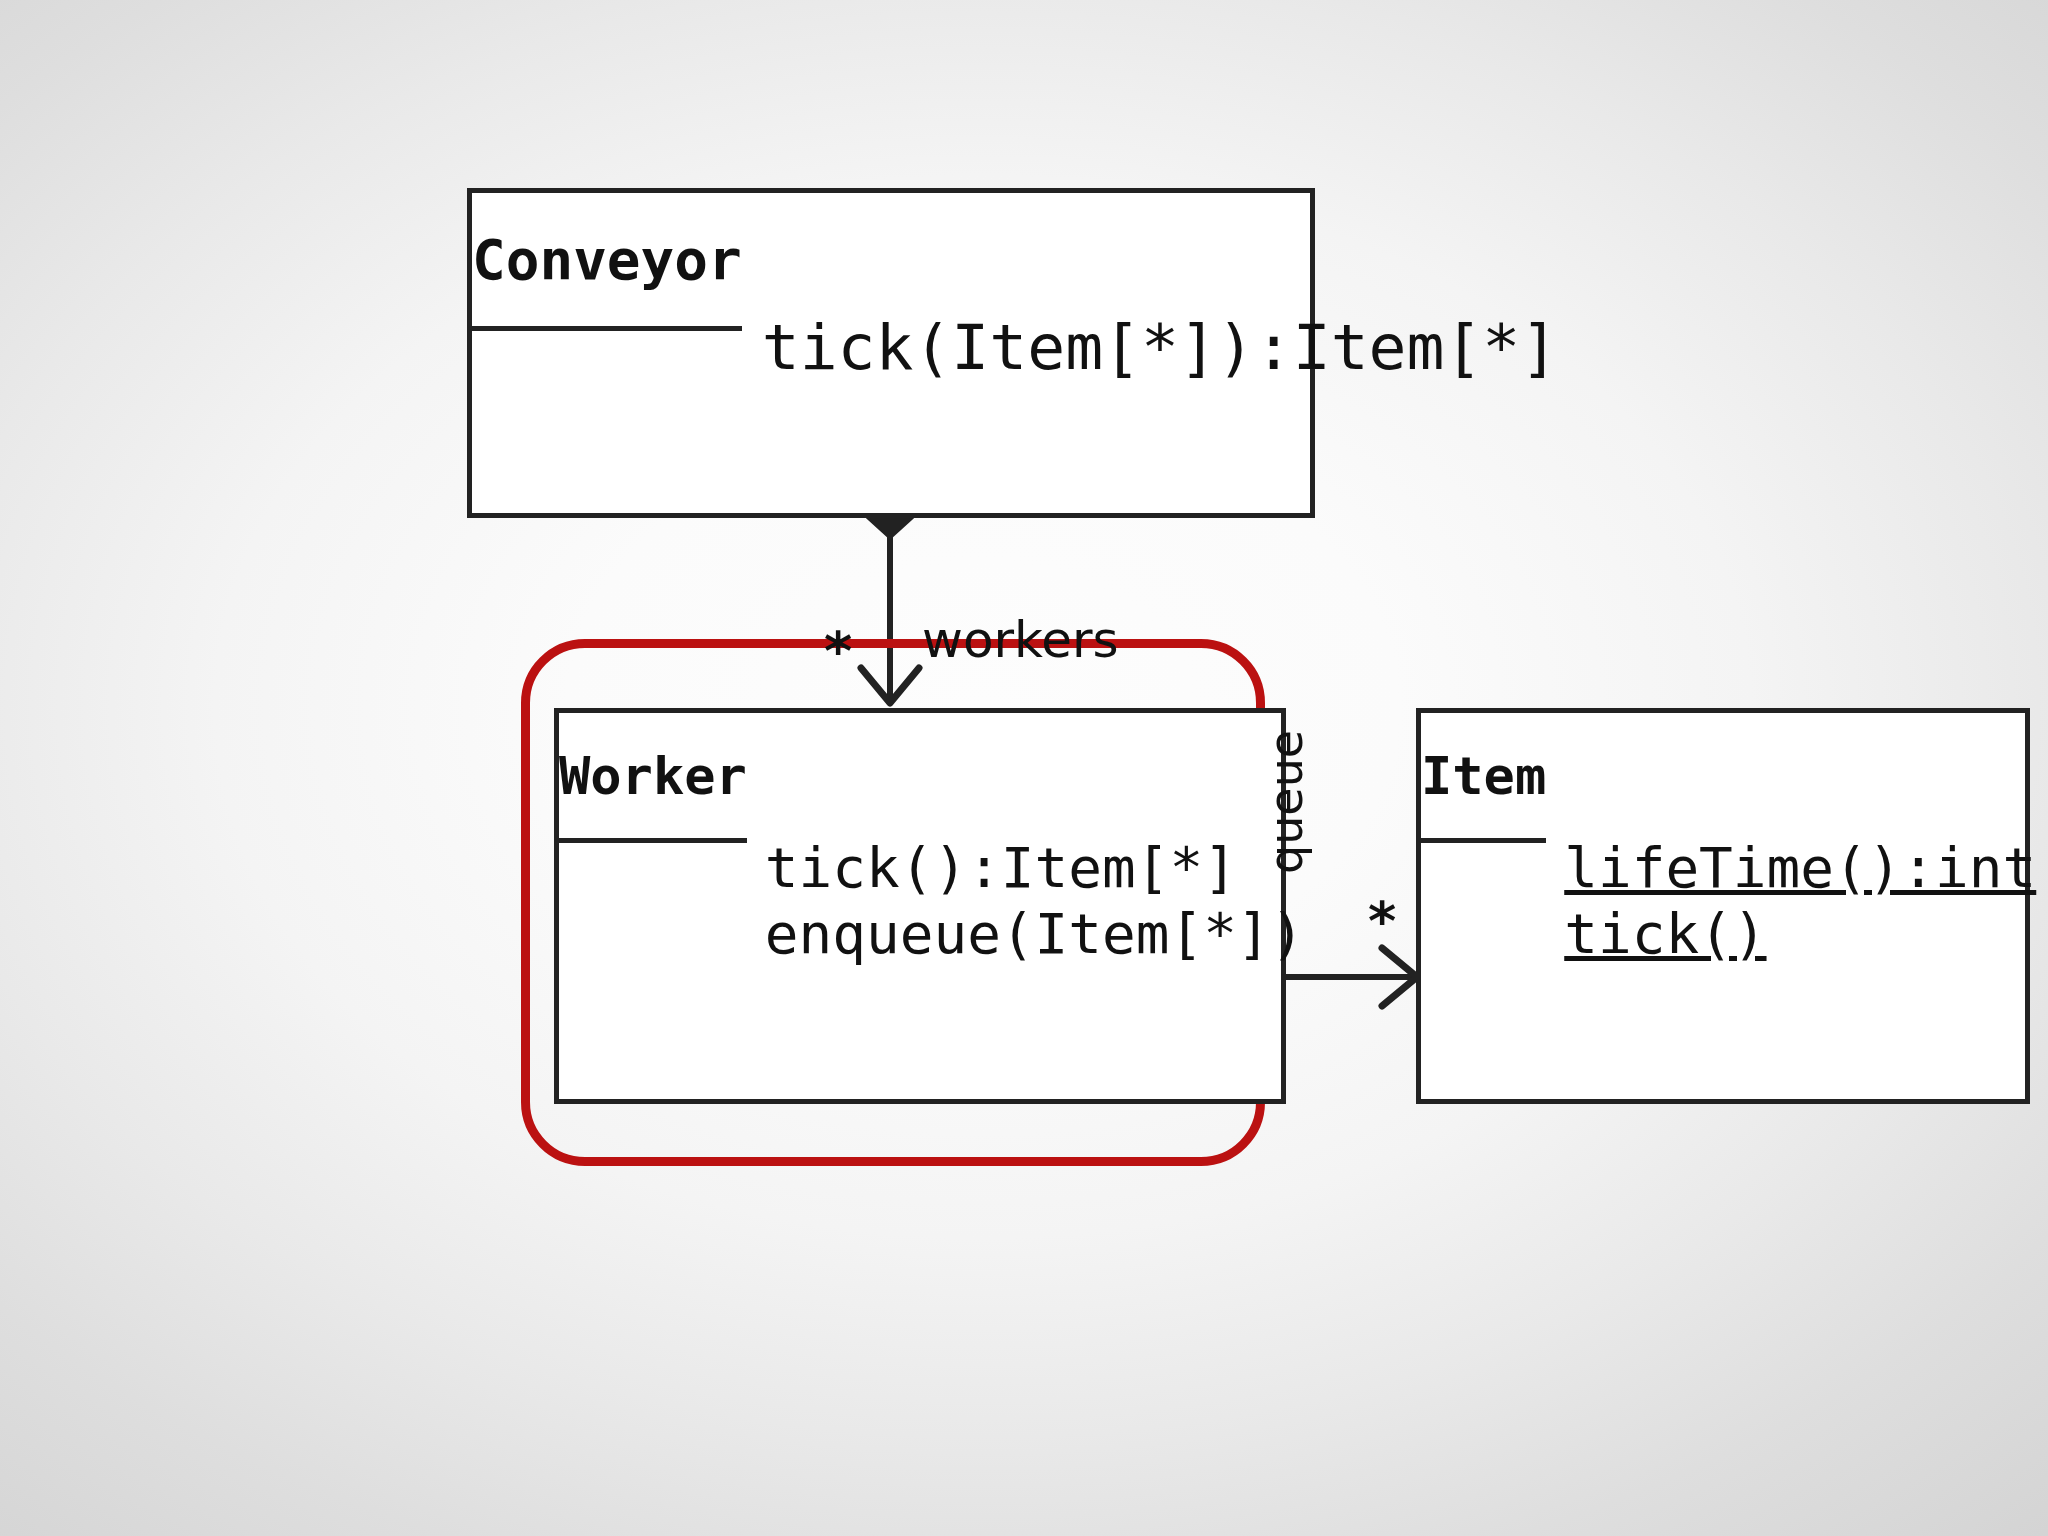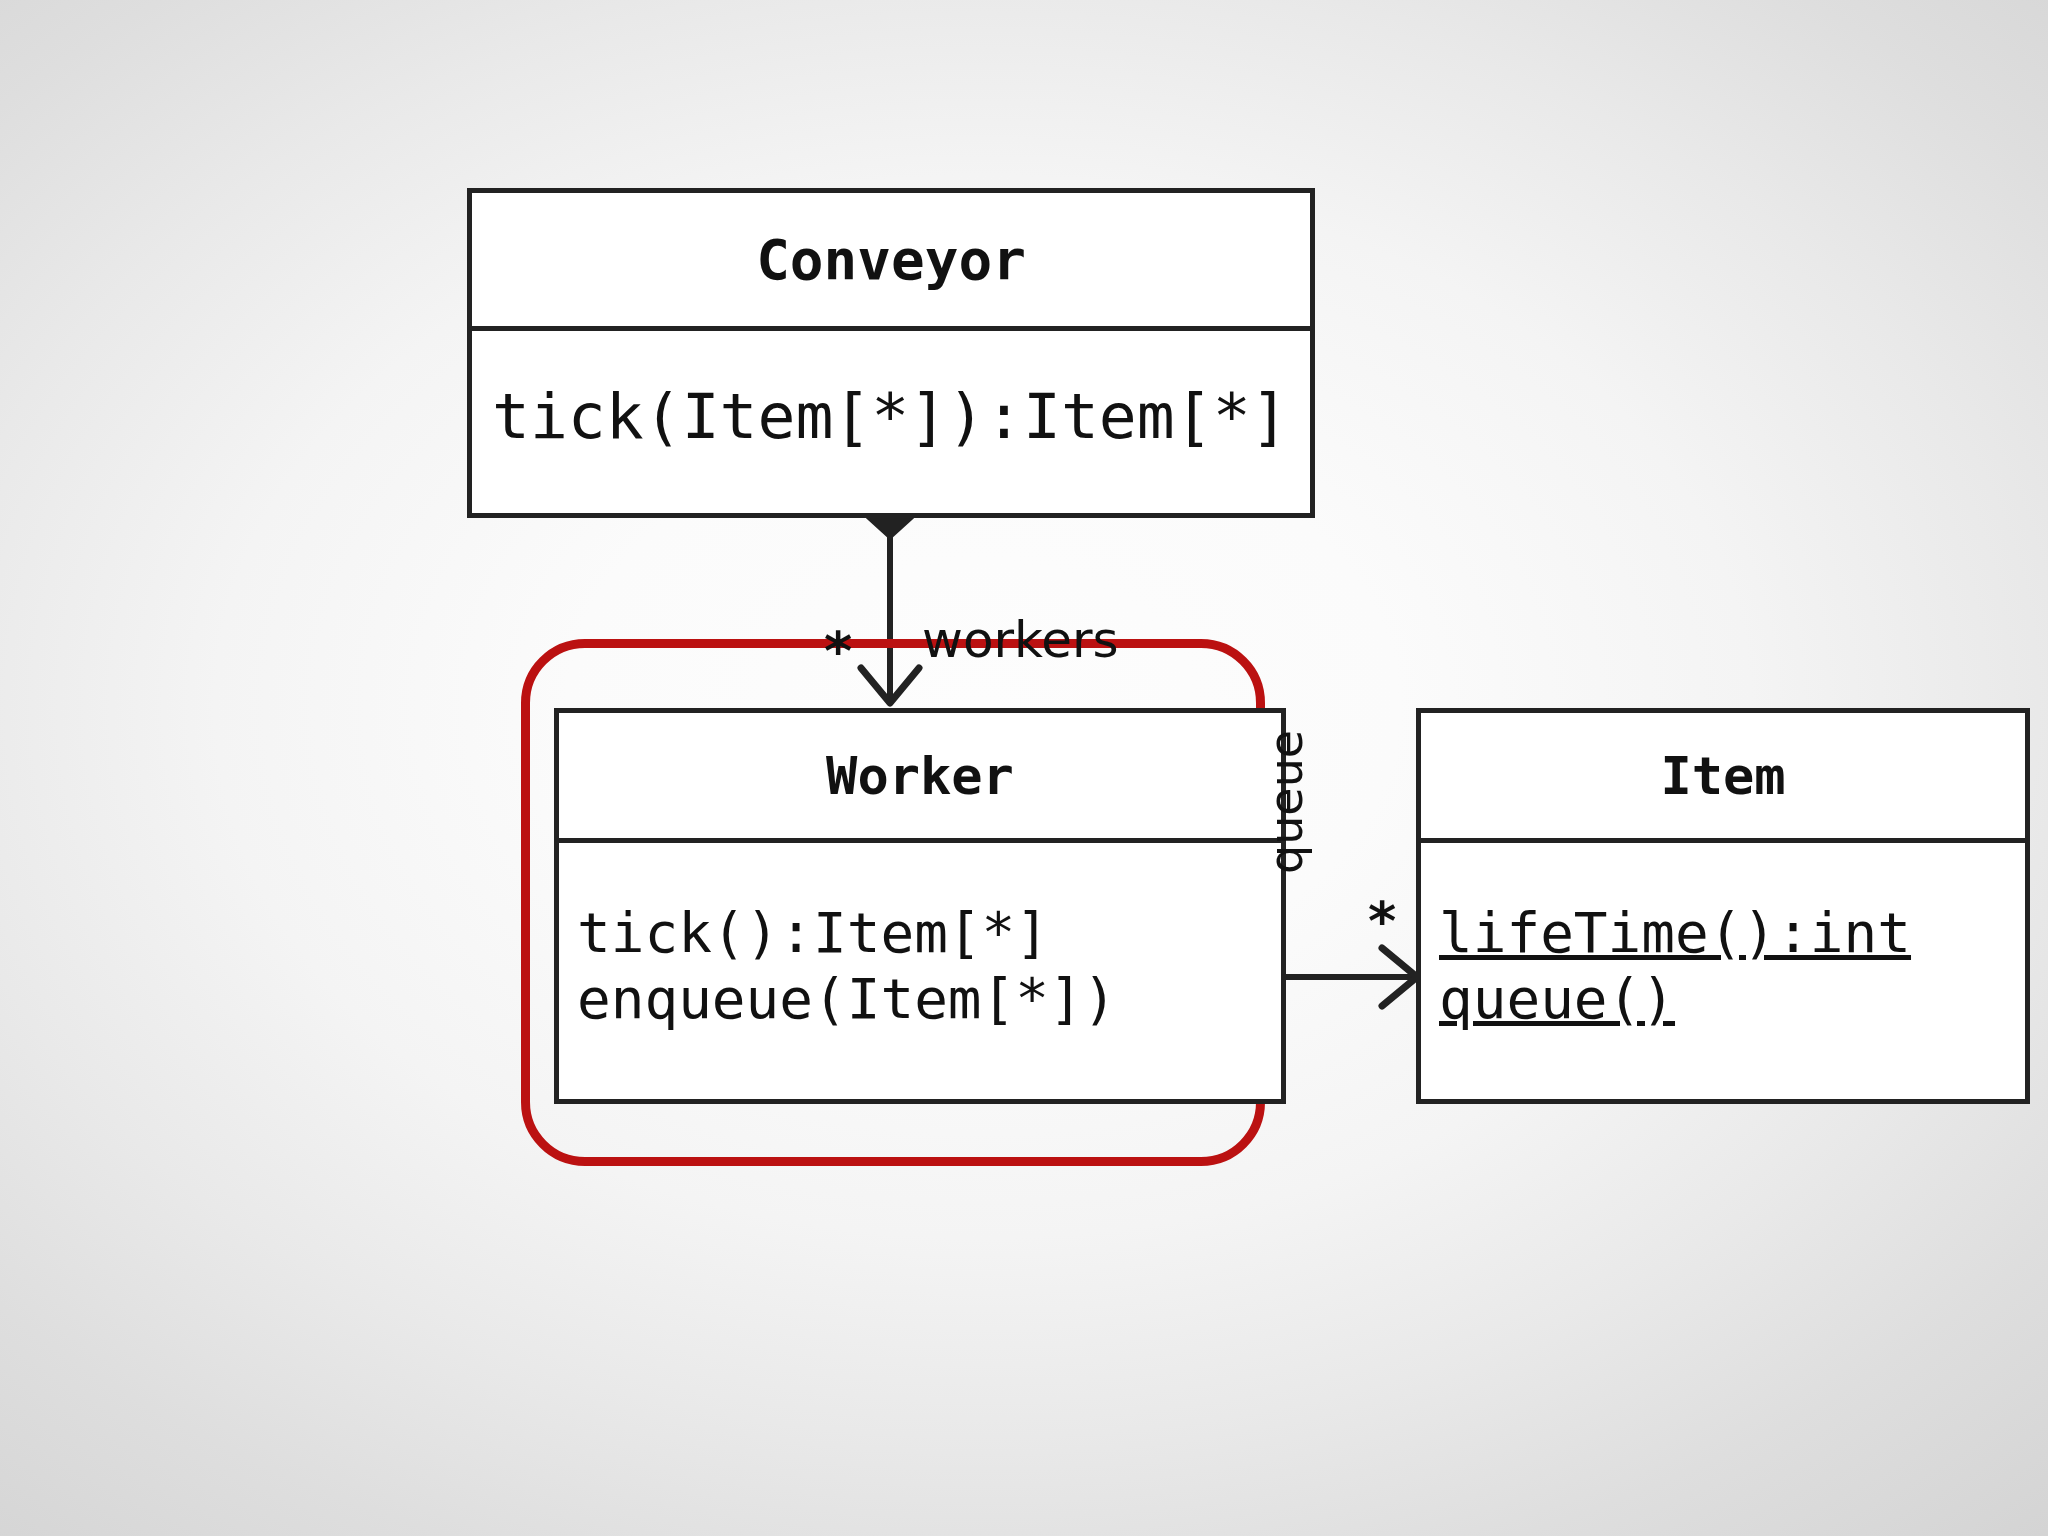--- a/index.html
+++ b/index.html
@@ -38,21 +38,21 @@
     pointer-events: none;
   }
 
   
   .uml-class {
     position: absolute;
     background: #ffffff;
     border: 5px solid #222222;
     box-sizing: border-box;
     display: flex;
-    flex-direction: column;
+    flex-direction: row;
   }
 
   .uml-header {
     display: flex;
     align-items: center;
     justify-content: center;
     border-bottom: 5px solid #222222;
     box-sizing: border-box;
   }
 
@@ -211,21 +211,21 @@
       <div class="uml-member">enqueue(Item[*])</div>
     </div>
   </div>
 
   <div class="uml-class" id="class-item">
     <div class="uml-header">
       <span class="uml-title">Item</span>
     </div>
     <div class="uml-members">
       <div class="uml-member">lifeTime():int</div>
-      <div class="uml-member">queue()</div>
+      <div class="uml-member">tick()</div>
     </div>
   </div>
 
   <div class="edge-label" id="label-workers">workers</div>
 
   <div class="mult-label" id="mult-workers">*</div>
 
   <div class="edge-label" id="label-queue">queue</div>
 
   <div class="mult-label" id="mult-queue">*</div>

